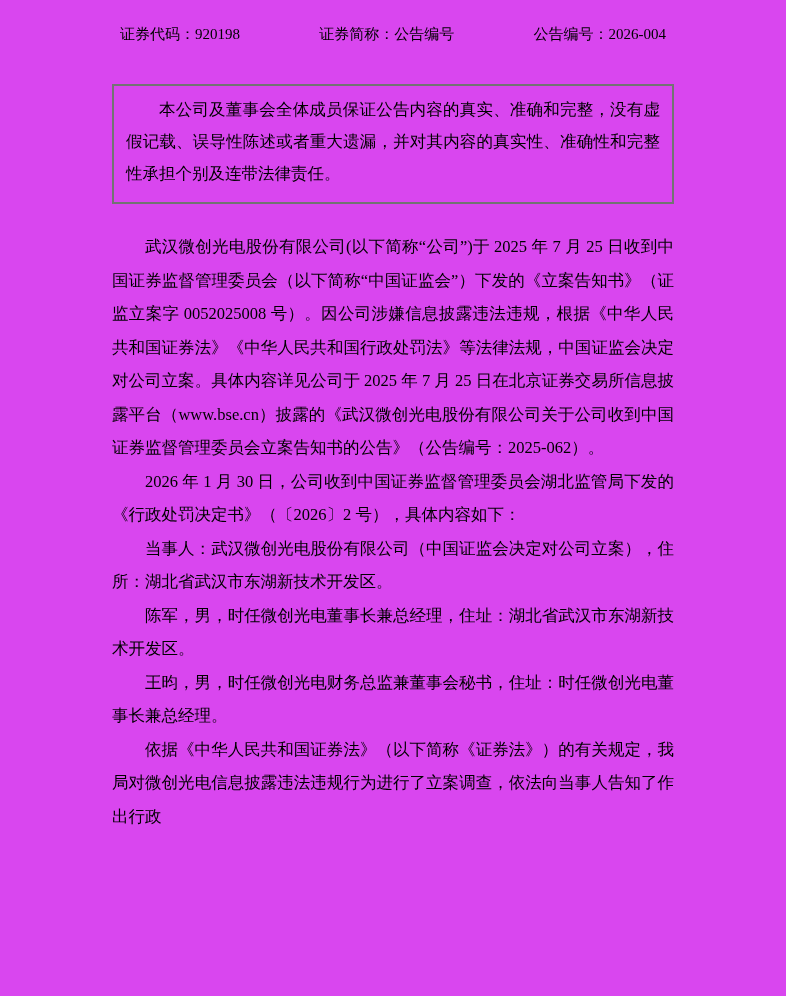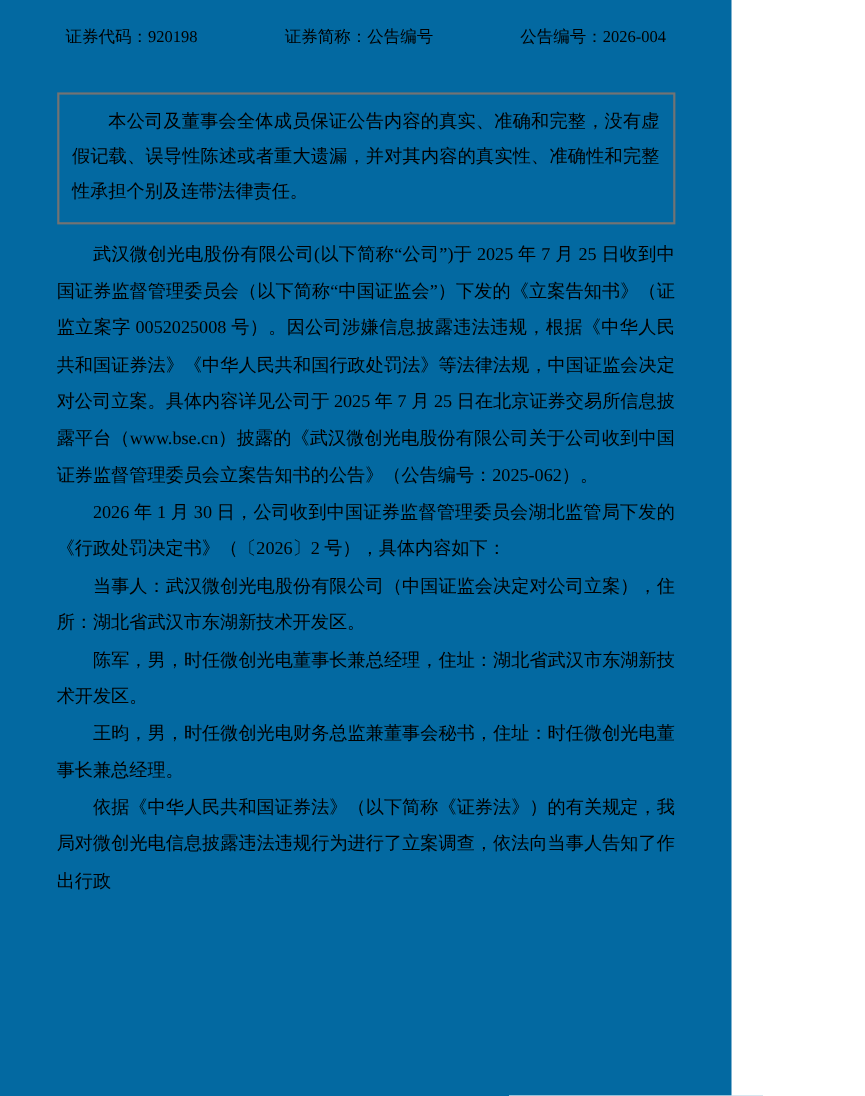--- a/index.html
+++ b/index.html
@@ -2,23 +2,23 @@
 <html><head>
 <meta charset="utf-8">
 <style>
   html, body {
     margin: 0;
     padding: 0;
     background: #ffffff;
   }
   .page {
     position: relative;
-    width: 665px;
+    width: 786px;
     height: 996px;
-    background: #0369a1;
+    background: #d946ef;
     color: #000000;
     font-family: "Liberation Serif", "DejaVu Serif", serif;
     overflow: hidden;
     box-sizing: border-box;
   }
   .content {
     width: 562px;
     margin: 0 auto;
   }
   .doc-header {
@@ -59,21 +59,21 @@
     line-height: 22px;
   }
   .body-text p {
     margin: 0;
     font-size: 16.5px;
     line-height: 33.5px;
     text-indent: 2em;
     text-align: justify;
   }
   .body-text p.first {
-    margin-top: 10px;
+    margin-top: 26px;
   }
 </style>
 </head>
 <body>
 
 <div class="page">
   <div class="content">
 
     <div class="doc-header">
       <span>证券代码：920198</span>

